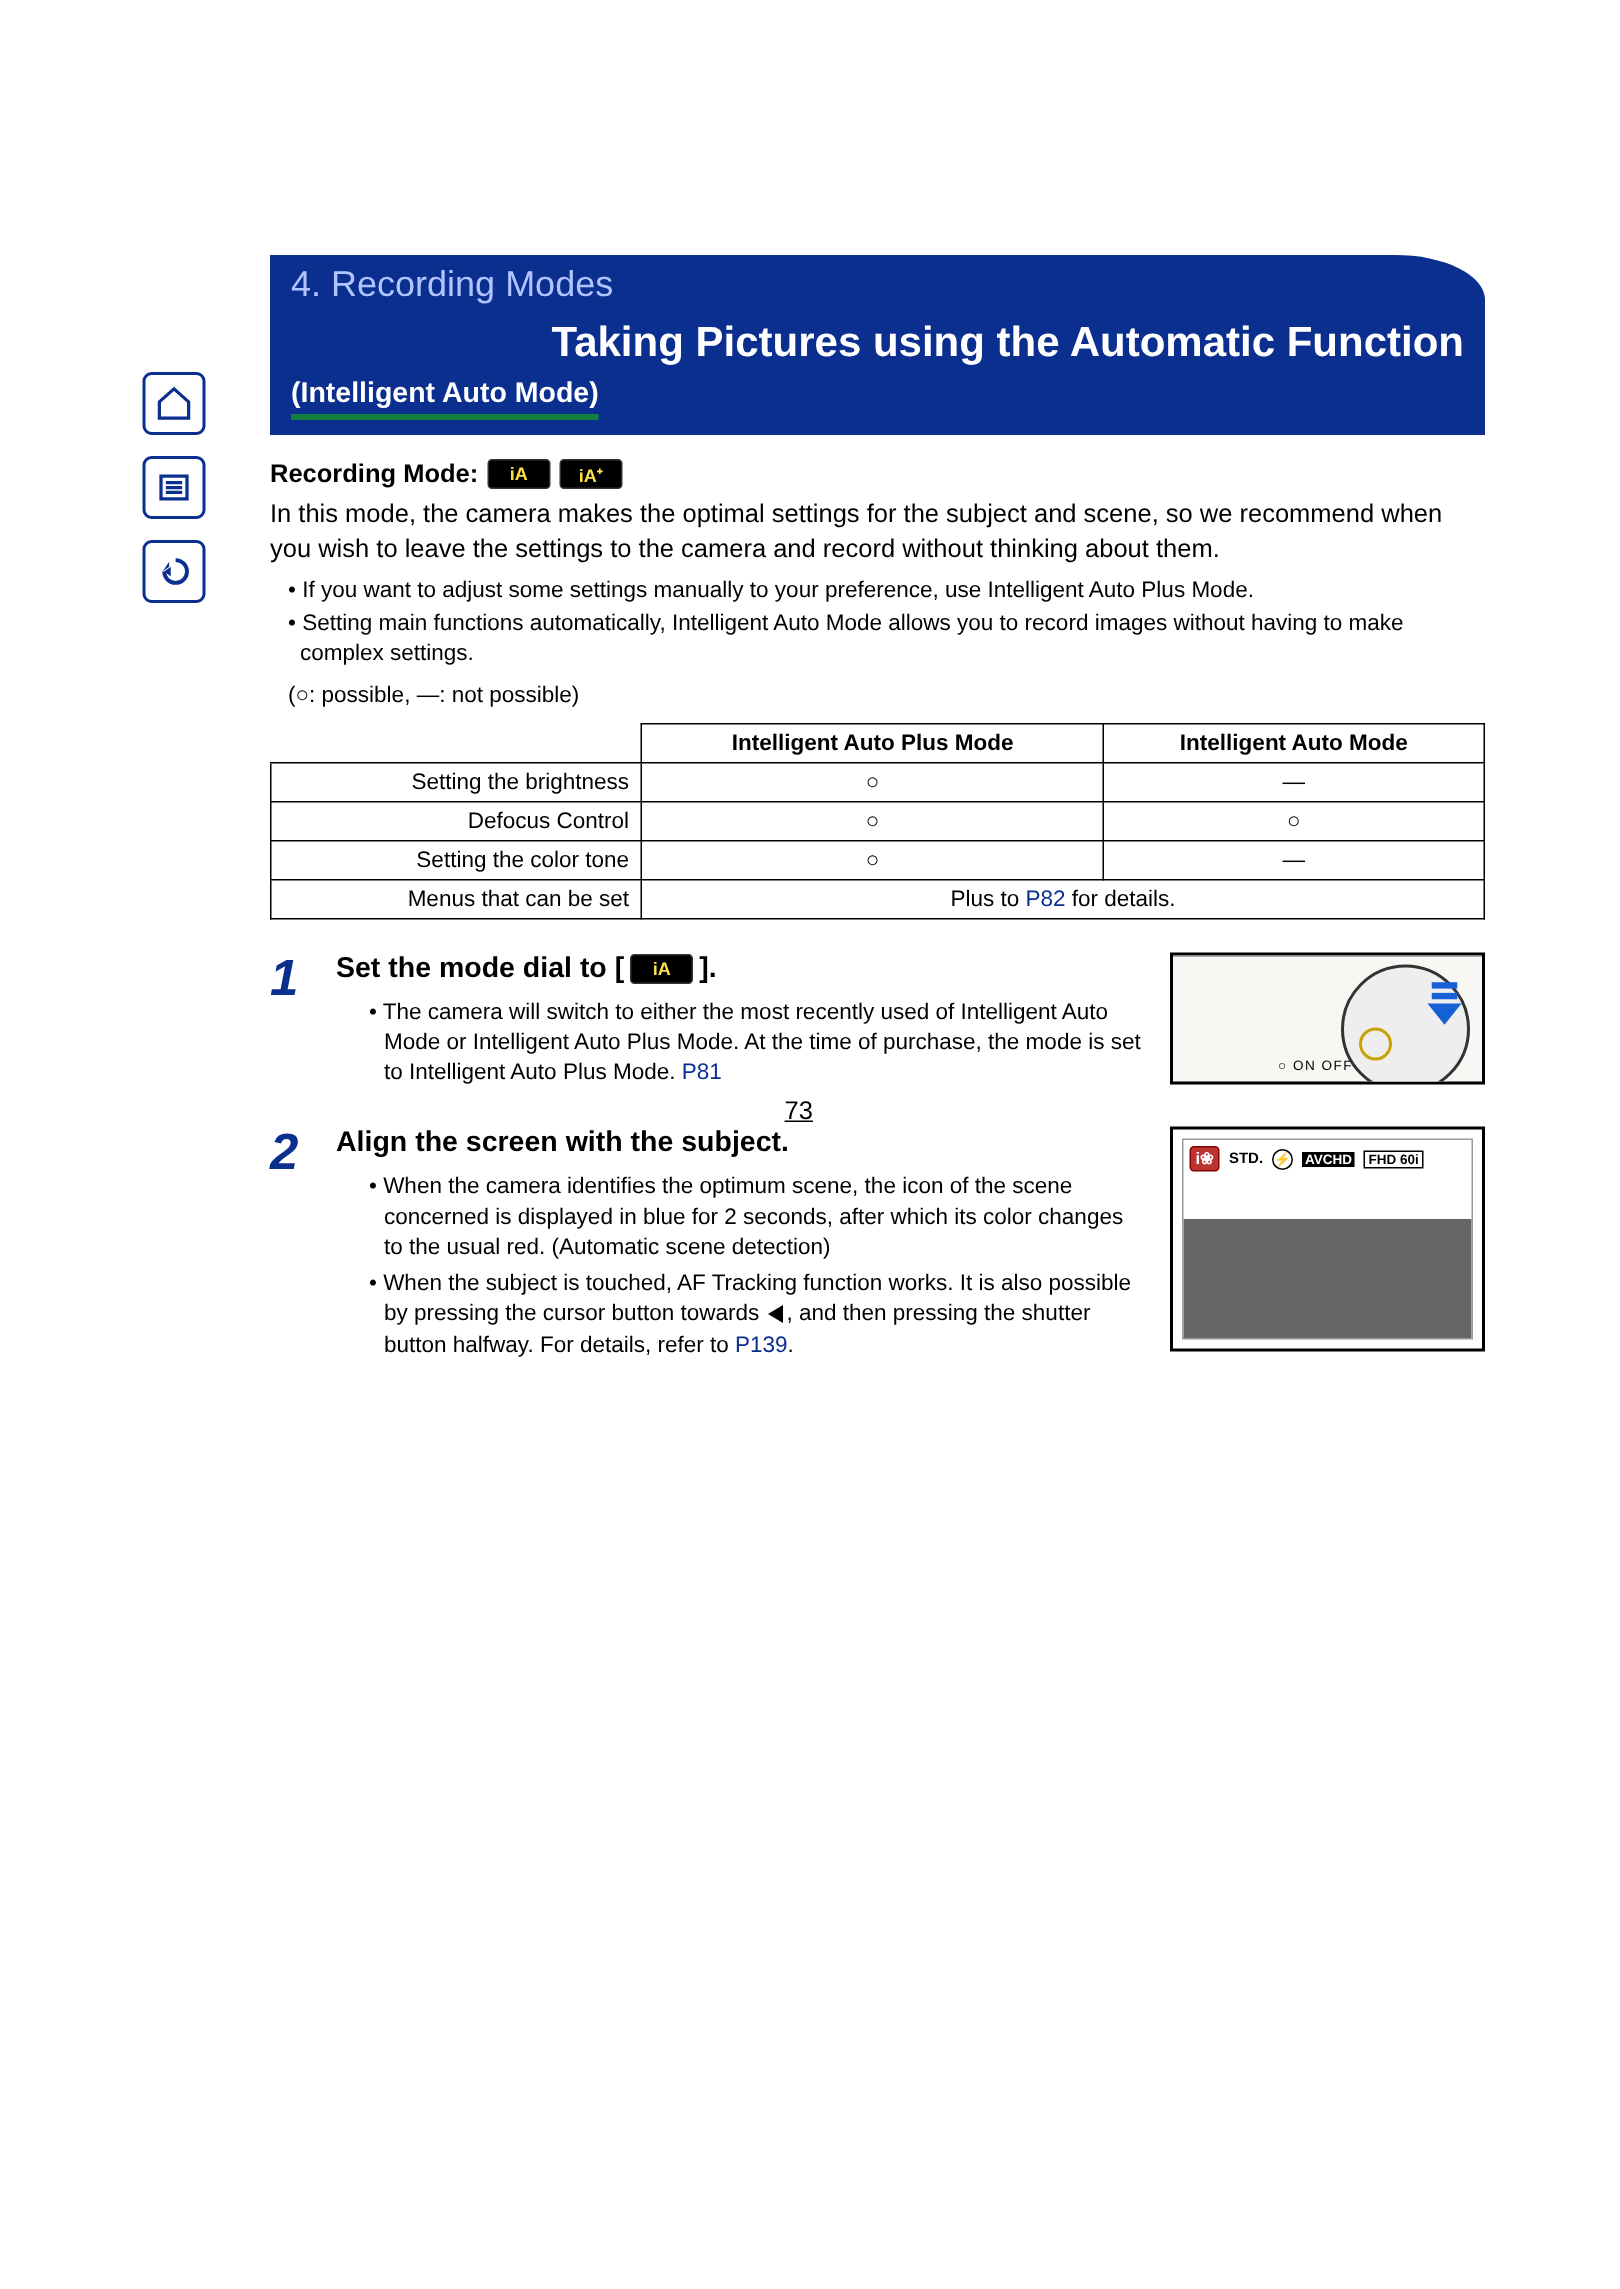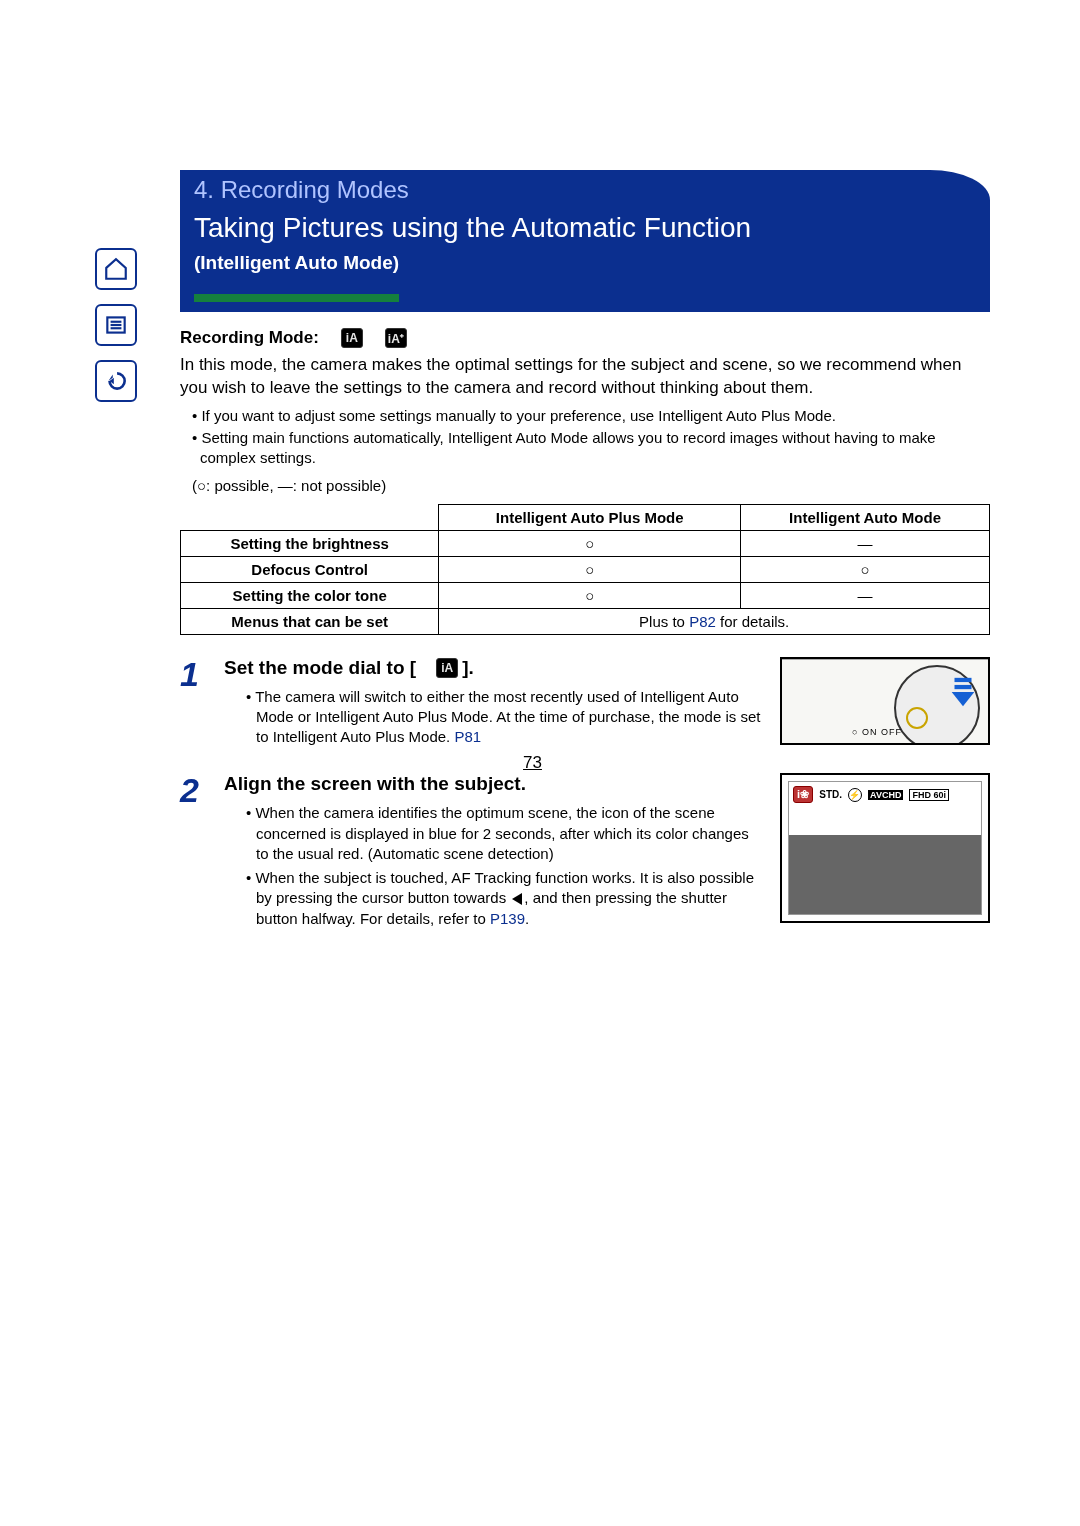--- a/index.html
+++ b/index.html
@@ -45,58 +45,58 @@
     color: #fff;
     padding: 6px 14px 4px 14px;
     border-top-right-radius: 60px 30px;
   }
   .chapter-row span { color: #b0c4ff; font-size: 24px; }
   .chapter-row b { color: #b0c4ff; font-weight: normal; }
   .title-row {
     background: #0b2f8f;
     color: #fff;
     font-size: 28px;
-    font-weight: normal;
+    font-weight: bold;
     padding: 4px 14px 8px 14px;
+    text-align: right;
   }
   .subtitle-row {
     background: #0b2f8f;
     color: #fff;
     font-size: 19px;
     font-weight: bold;
     padding: 0px 14px 10px 14px;
   }
   .subtitle-row .underline {
     display: inline-block;
-    border-bottom: 8px solid #15803d;
-    padding-bottom: 20px;
+    border-bottom: 4px solid #15803d;
+    padding-bottom: 2px;
   }
   
   .content {
     margin-left: 90px;
     margin-top: 16px;
   }
   .rec-mode-line {
     font-weight: bold;
     font-size: 17px;
     display: flex;
     align-items: center;
     gap: 6px;
   }
   .mode-icon-box {
     display: inline-flex;
     border: 1px solid #333;
     border-radius: 3px;
     background: #000;
-    color: #e5e5e5;
+    color: #fde047;
     font-size: 12px;
-    width: 22px; height: 20px;
+    width: 42px; height: 20px;
     align-items: center; justify-content: center;
     font-weight: bold;
-    margin-left: 16px;
   }
   .intro {
     margin-top: 6px;
     font-size: 17px;
     line-height: 1.35;
   }
   .bullets {
     margin-top: 6px;
     padding-left: 12px;
     font-size: 15px;
@@ -114,21 +114,21 @@
     border-collapse: collapse;
     width: 100%;
     margin-top: 10px;
     font-size: 15px;
   }
   table.cmp th, table.cmp td {
     border: 1px solid #000;
     padding: 4px 8px;
   }
   table.cmp th { font-weight: bold; text-align: center; }
-  table.cmp td.rowhead { font-weight: bold; text-align: center; }
+  table.cmp td.rowhead { font-weight: normal; text-align: right; }
   table.cmp td.center { text-align: center; }
   .toprow th:first-child { border-top: none; border-left: none; background: #fff; }
   .link { color: #0b2f8f; }
   
   .step {
     display: flex;
     margin-top: 22px;
     gap: 18px;
   }
   .step-num {

